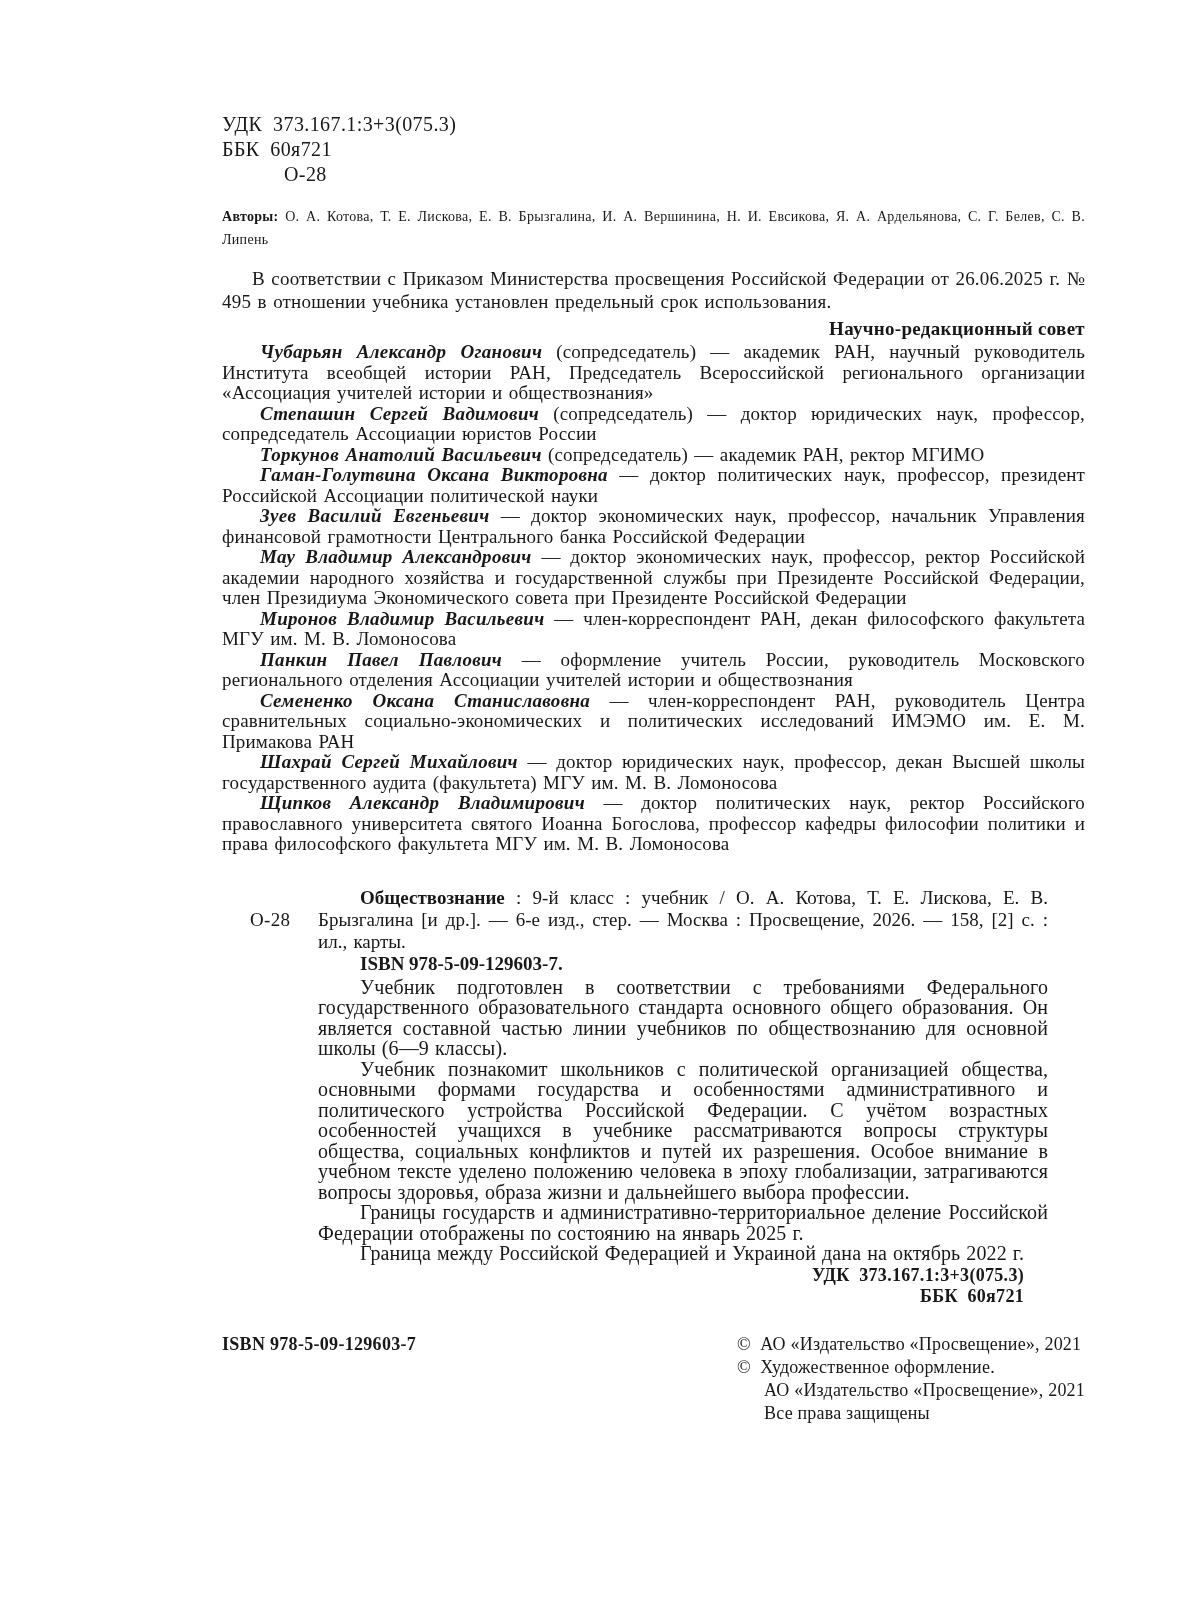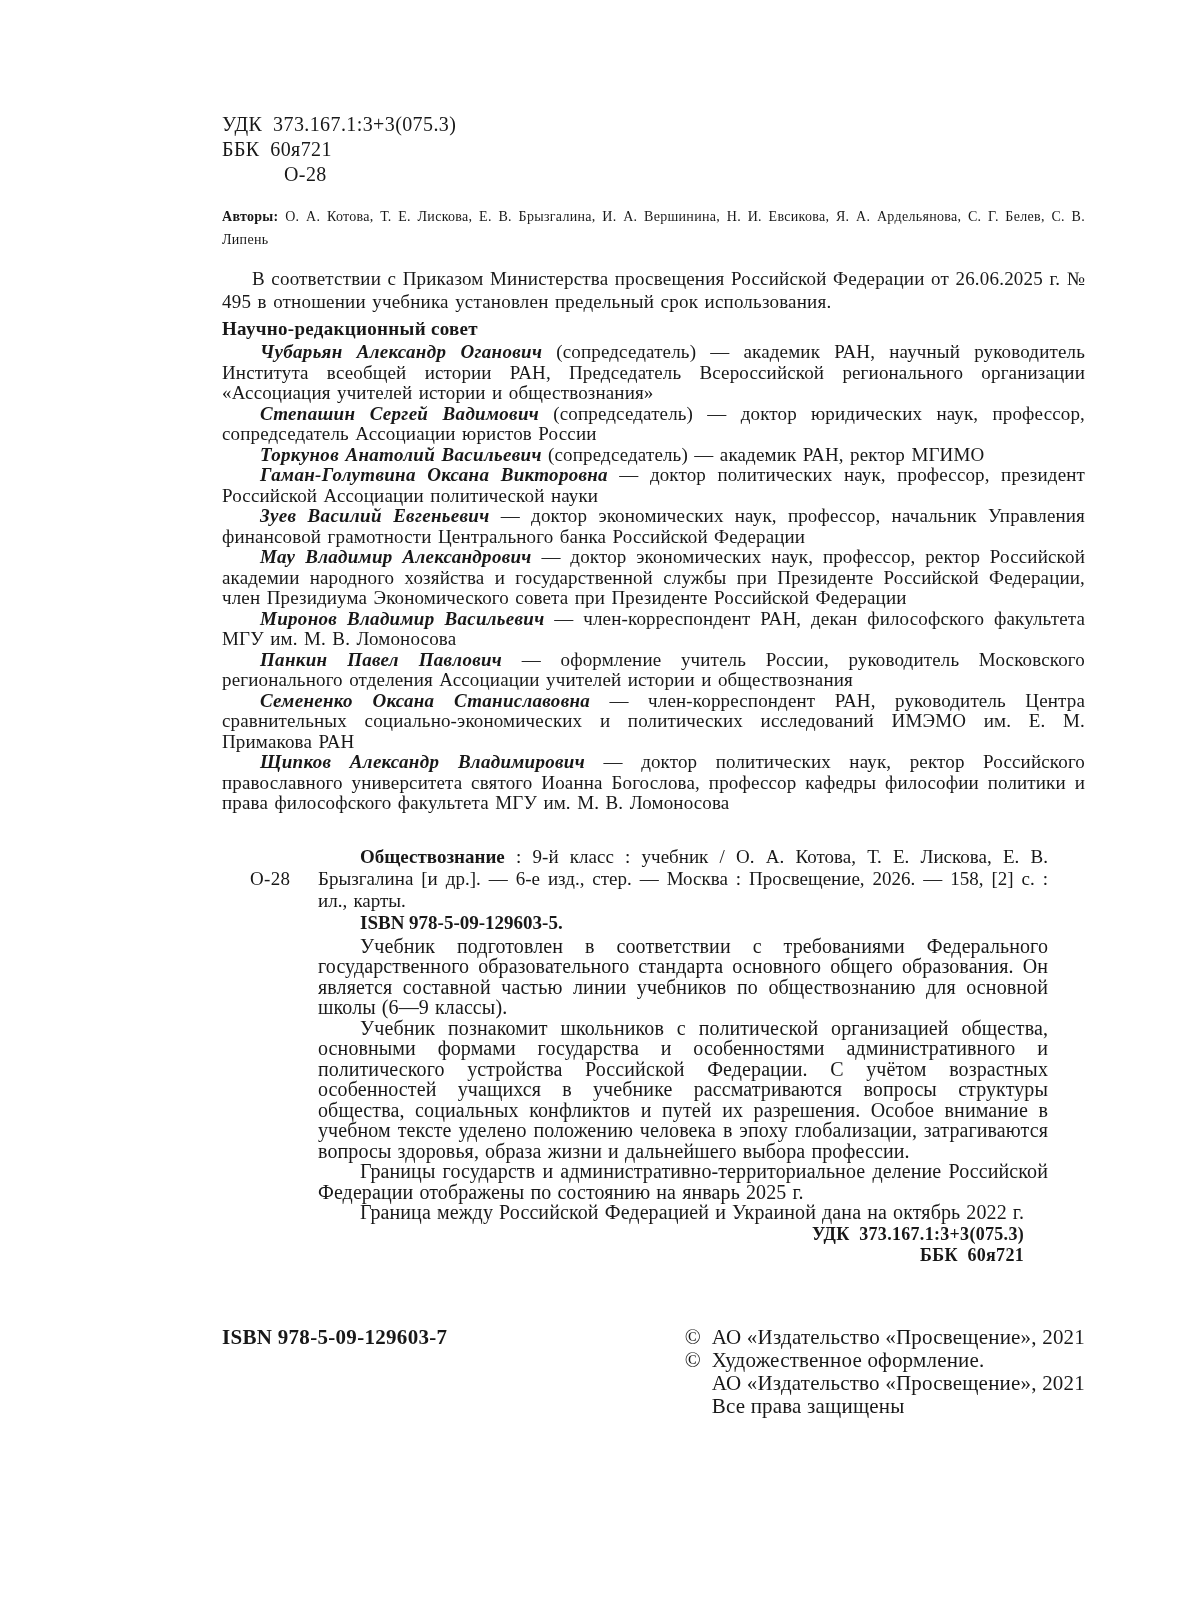--- a/index.html
+++ b/index.html
@@ -14,21 +14,21 @@
   .authors {
     margin: 18px 0 0; font-size: 14px; line-height: 23px;
     text-align: justify; letter-spacing: 0.3px; word-spacing: 2px;
   }
   .note {
     margin: 16px 0 0; font-size: 19px; line-height: 23px;
     text-align: justify; text-indent: 30px; letter-spacing: 0.2px; word-spacing: 1.5px;
   }
   .council-title {
     margin: 4px 0 2px; font-size: 19px; line-height: 23px;
-    font-weight: bold; text-align: left; letter-spacing: 0.3px;
+    font-weight: bold; text-align: right; letter-spacing: 0.3px;
   }
   .members { font-size: 19px; line-height: 20.5px; }
   .member {
     margin: 0; text-align: justify; text-indent: 38px;
     letter-spacing: 0.15px; word-spacing: 1.5px;
   }
   .member b { font-style: italic; letter-spacing: 0.3px; }
   .bib-section {
     position: relative; margin: 32px 37px 0 96px;
     font-size: 19px; line-height: 22px;
@@ -39,21 +39,21 @@
   .annotation p {
     margin: 0; text-align: justify; text-indent: 42px;
     font-size: 20px; line-height: 20.5px; word-spacing: 1px; letter-spacing: 0.1px;
   }
   .codes-right {
     margin-top: 1px; text-align: right; font-weight: bold;
     font-size: 18px; line-height: 21px; padding-right: 24px; letter-spacing: 0.3px;
   }
   .bottom-row {
     display: flex; justify-content: space-between; align-items: flex-start;
-    margin-top: 60px; font-size: 21px; line-height: 23px;
+    margin-top: 26px; font-size: 18px; line-height: 23px;
   }
   .bottom-isbn { font-weight: bold; letter-spacing: 0.3px; }
   .copyright { letter-spacing: 0.2px; }
   .copyright .cont { padding-left: 27px; }
 </style>
 </head>
 <body>
 
 <div class="page">
 
@@ -72,27 +72,28 @@
   <div class="members">
     <p class="member"><b>Чубарьян Александр Оганович</b><span> (сопредседатель) — академик РАН, научный руководитель Института всеобщей истории РАН, Председатель Всероссийской регионального организации «Ассоциация учителей истории и обществознания»</span></p>
     <p class="member"><b>Степашин Сергей Вадимович</b><span> (сопредседатель) — доктор юридических наук, профессор, сопредседатель Ассоциации юристов России</span></p>
     <p class="member"><b>Торкунов Анатолий Васильевич</b><span> (сопредседатель) — академик РАН, ректор МГИМО</span></p>
     <p class="member"><b>Гаман-Голутвина Оксана Викторовна</b><span> — доктор политических наук, профессор, президент Российской Ассоциации политической науки</span></p>
     <p class="member"><b>Зуев Василий Евгеньевич</b><span> — доктор экономических наук, профессор, начальник Управления финансовой грамотности Центрального банка Российской Федерации</span></p>
     <p class="member"><b>Мау Владимир Александрович</b><span> — доктор экономических наук, профессор, ректор Российской академии народного хозяйства и государственной службы при Президенте Российской Федерации, член Президиума Экономического совета при Президенте Российской Федерации</span></p>
     <p class="member"><b>Миронов Владимир Васильевич</b><span> — член-корреспондент РАН, декан философского факультета МГУ им. М. В. Ломоносова</span></p>
     <p class="member"><b>Панкин Павел Павлович</b><span> — оформление учитель России, руководитель Московского регионального отделения Ассоциации учителей истории и обществознания</span></p>
     <p class="member"><b>Семененко Оксана Станиславовна</b><span> — член-корреспондент РАН, руководитель Центра сравнительных социально-экономических и политических исследований ИМЭМО им. Е. М. Примакова РАН</span></p>
+    <p class="member"><b>Шахрай Сергей Михайлович</b><span> — доктор юридических наук, профессор, декан Высшей школы государственного аудита (факультета)  МГУ им. М. В. Ломоносова</span></p>
     <p class="member"><b>Щипков Александр Владимирович</b><span> — доктор политических наук, ректор Российского православного университета святого Иоанна Богослова, профессор кафедры философии политики и права философского факультета МГУ им. М. В. Ломоносова</span></p>
   </div>
 
   <div class="bib-section">
     <span class="bib-code">О-28</span>
     <p class="bib-entry"><b>Обществознание</b><span> : 9-й класс : учебник / О. А. Котова, Т. Е. Лискова, Е. В. Брызгалина [и др.]. — 6-е изд., стер. — Москва : Просвещение, 2026. — 158, [2] с. : ил., карты.</span></p>
-    <p class="bib-isbn">ISBN 978-5-09-129603-5.</p>
+    <p class="bib-isbn">ISBN 978-5-09-129603-7.</p>
 
     <div class="annotation">
       <p>Учебник подготовлен в соответствии с требованиями Федерального государственного образовательного стандарта основного общего образования. Он является составной частью линии учебников по обществознанию для основной школы (6—9 классы).</p>
       <p>Учебник познакомит школьников с политической организацией общества, основными формами государства и особенностями административного и политического устройства Российской Федерации. С учётом возрастных особенностей учащихся в учебнике рассматриваются вопросы структуры общества, социальных конфликтов и путей их разрешения. Особое внимание в учебном тексте уделено положению человека в эпоху глобализации, затрагиваются вопросы здоровья, образа жизни и дальнейшего выбора профессии.</p>
       <p>Границы государств и административно-территориальное деление Российской Федерации отображены по состоянию на январь 2025 г.</p>
       <p>Граница между Российской Федерацией и Украиной дана на октябрь 2022 г.</p>
     </div>
 
     <div class="codes-right">
       <div>УДК&nbsp;&nbsp;373.167.1:3+3(075.3)</div>

